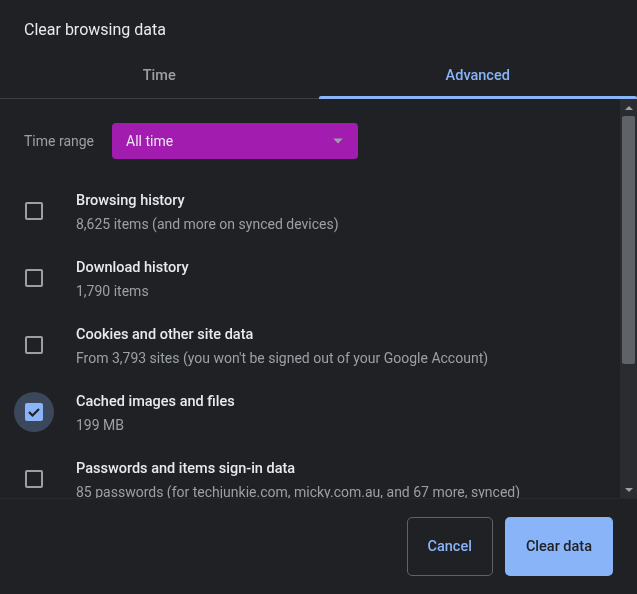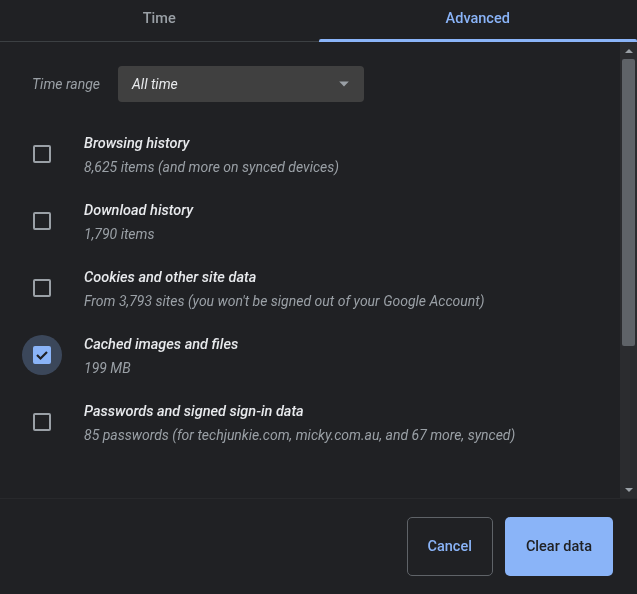--- a/index.html
+++ b/index.html
@@ -54,35 +54,34 @@
     position: relative;
     flex: 1;
     overflow: hidden;
   }
   .content {
     position: absolute;
     left: 0;
     right: 20px; 
     top: 0;
     bottom: 0;
-    padding: 0 24px 0 32px;
-    font-style: italic;
+    padding: 0 24px 0 24px;
   }
   .time-row {
     display: flex;
     align-items: center;
     gap: 18px;
     padding: 24px 0 12px 0;
   }
   .time-label {
     color: #9aa0a6;
     font-size: 14px;
   }
   .select {
-    background: #404040;
+    background: #a21caf;
     border-radius: 4px;
     padding: 10px 14px;
     width: 218px;
     display: flex;
     align-items: center;
     justify-content: space-between;
     cursor: pointer;
   }
   .select-text {
     color: #e8eaed;
@@ -206,20 +205,21 @@
     background: #8ab4f8;
     color: #202124;
     text-align: right;
   }
 </style>
 </head>
 <body>
 
 <div class="dialog">
 
+  <div class="title">Clear browsing data</div>
 
   <div class="tabs">
     <div class="tab">Time</div>
     <div class="tab active">Advanced</div>
   </div>
 
   <div class="scroll-area">
     <div class="content">
 
       <div class="time-row">
@@ -286,21 +286,21 @@
           </div>
         </div>
 
         <div class="option">
           <div class="checkbox-wrap">
             <div class="checkbox">
               
             </div>
           </div>
           <div class="opt-text">
-            <div class="opt-title">Passwords and signed sign-in data</div>
+            <div class="opt-title">Passwords and items sign-in data</div>
             <div class="opt-sub">85 passwords (for techjunkie.com, micky.com.au, and 67 more, synced)</div>
           </div>
         </div>
 
         <div class="option clipped">
           
           
         </div>
 
       </div>

